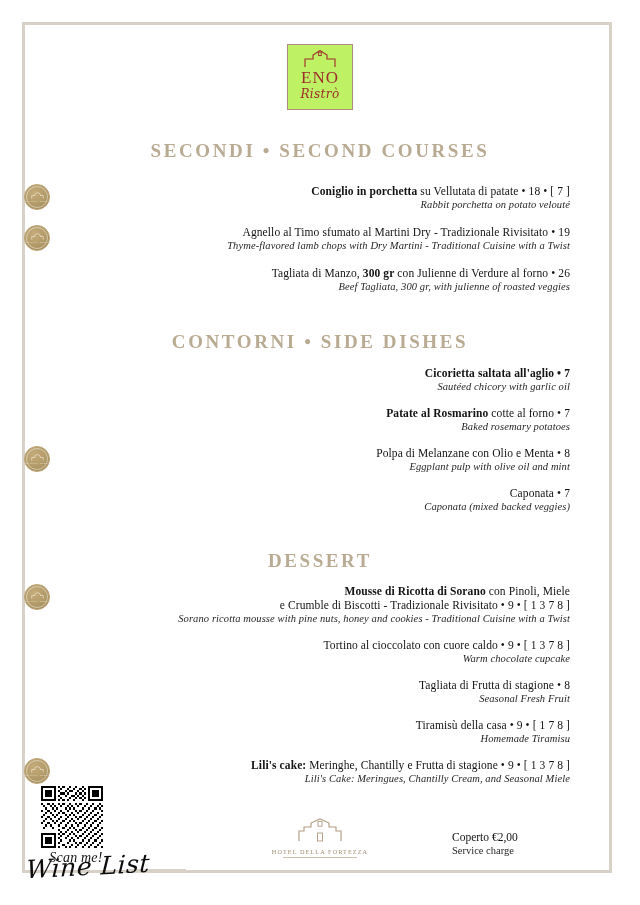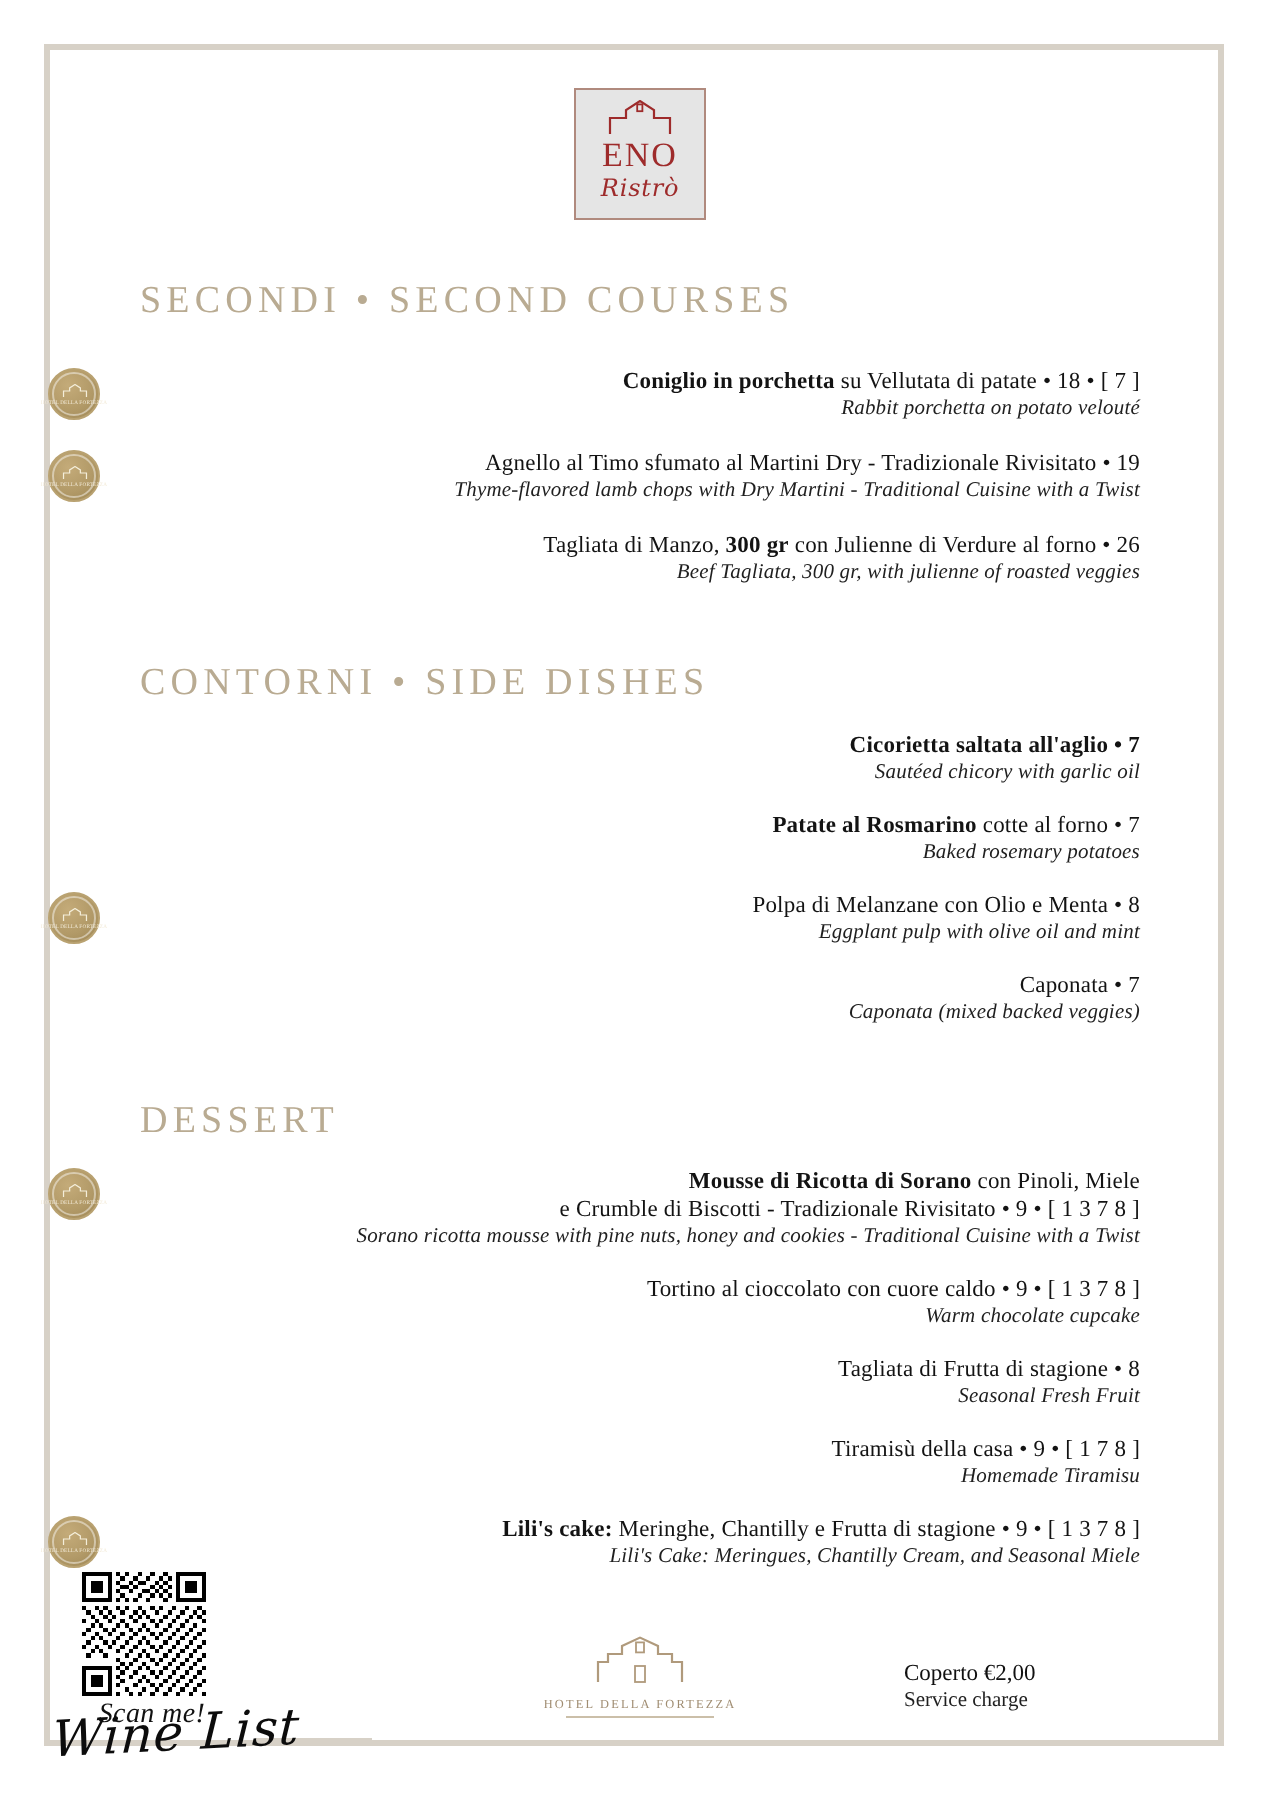--- a/index.html
+++ b/index.html
@@ -45,21 +45,21 @@
   }
   .logo-box {
     width: 64px;
     height: 64px;
     border: 1.5px solid #b08a7e;
     display: flex;
     flex-direction: column;
     align-items: center;
     justify-content: center;
     position: relative;
-    background: #e5e5e5;
+    background: #bef264;
   }
   .logo-house {
     position: absolute;
     top: 5px;
     left: 50%;
     transform: translateX(-50%);
   }
   .logo-eno {
     font-family: "Liberation Serif", serif;
     font-size: 17px;
@@ -83,25 +83,25 @@
   .content {
     position: absolute;
     left: 70px;
     top: 140px;
     width: 500px;
   }
 
   .section { position: relative; }
 
   .section-title {
-    text-align: left;
+    text-align: center;
     color: #b9ab92;
     font-size: 19px;
     letter-spacing: 2.6px;
-    font-weight: 400;
+    font-weight: 700;
     font-family: "Liberation Serif", serif;
     margin: 0;
     padding: 0;
   }
 
   .items { position: relative; }
 
   .item {
     position: relative;
     text-align: right;

